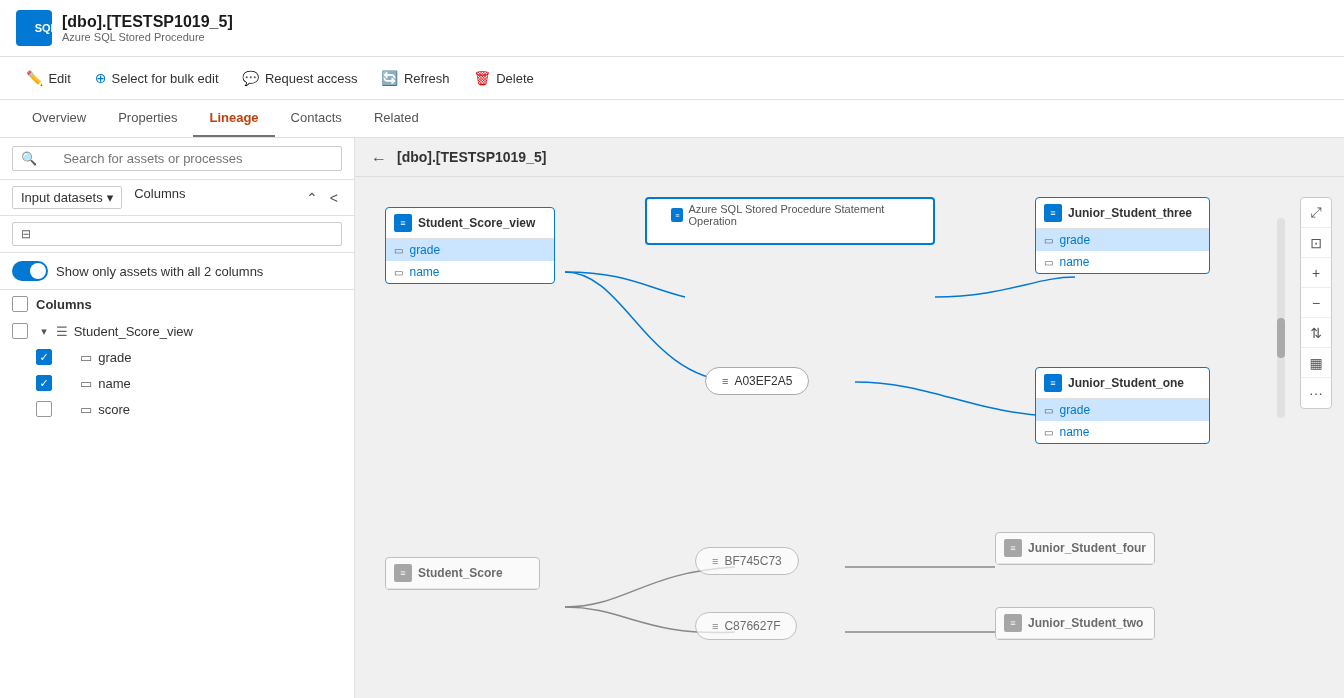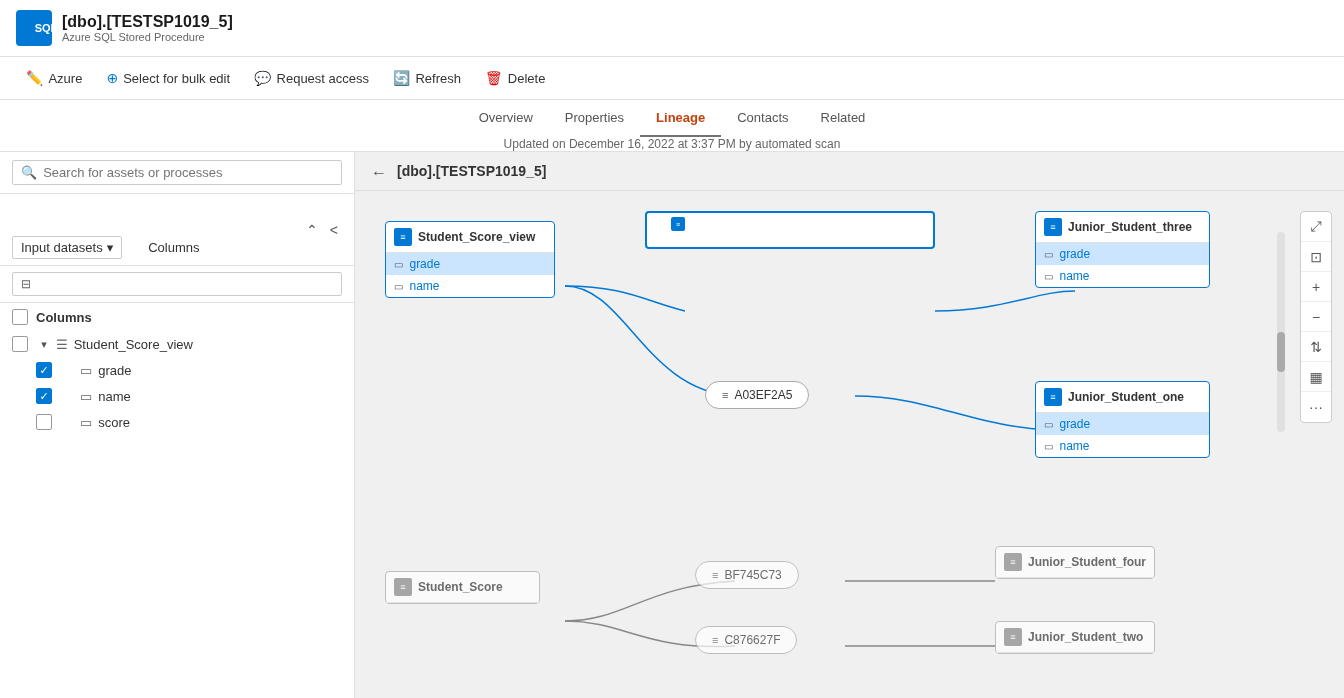--- a/index.html
+++ b/index.html
@@ -12,38 +12,38 @@
     .header-title h1 { font-size: 16px; font-weight: 600; color: #1a1a1a; }
     .header-title p { font-size: 11px; color: #666; }
 
     
     .toolbar { display: flex; align-items: center; padding: 8px 16px; border-bottom: 1px solid #e0e0e0; gap: 4px; }
     .toolbar-btn { display: flex; align-items: center; gap: 5px; padding: 5px 10px; border: none; background: transparent; cursor: pointer; font-size: 13px; color: #333; border-radius: 2px; }
     .toolbar-btn .icon { font-size: 14px; color: #0078d4; }
     .toolbar-btn.delete .icon { color: #d00; }
 
     
-    .tabs { display: flex; align-items: center; padding: 0 16px; border-bottom: 1px solid #e0e0e0; justify-content: space-between; flex-direction: column; }
+    .tabs { display: flex; align-items: center; padding: 0 16px; border-bottom: 1px solid #e0e0e0; justify-content: space-between; }
     .tabs-left { display: flex; }
     .tab { padding: 10px 16px; font-size: 13px; cursor: pointer; border-bottom: 2px solid transparent; color: #555; }
     .tab.active { color: #c2410c; border-bottom: 2px solid #737373; font-weight: 600; }
     .tabs-right { font-size: 12px; color: #666; }
 
     
     .content { display: flex; height: calc(698px - 120px); }
 
     
     .sidebar { width: 355px; min-width: 355px; border-right: 1px solid #e0e0e0; display: flex; flex-direction: column; overflow-y: auto; }
     .search-box { padding: 8px 12px; border-bottom: 1px solid #e0e0e0; }
     .search-input { display: flex; align-items: center; border: 1px solid #ccc; border-radius: 2px; padding: 4px 8px; background: #fff; width: 100%; }
-    .search-input input { border: none; outline: none; font-size: 13px; width: 100%; color: #333; }
+    .search-input input { border: none; outline: none; font-size: 13px; width: 100%; color: #333; margin-left: 20px; }
     .search-input .search-icon { color: #666; margin-right: 6px; font-size: 13px; }
 
     .sidebar-toolbar { display: flex; align-items: center; padding: 6px 12px; border-bottom: 1px solid #e0e0e0; justify-content: space-between; }
-    .sidebar-toolbar-left { display: flex; align-items: center; gap: 18px; margin-top: 36px; }
+    .sidebar-toolbar-left { display: flex; align-items: flex-start; gap: 4px; }
     .dataset-select { display: flex; align-items: center; border: 1px solid #ccc; border-radius: 2px; padding: 3px 8px; font-size: 13px; cursor: pointer; background: #fff; gap: 4px; }
     .columns-label { font-size: 13px; color: #333; margin-left: 8px; }
     .sidebar-toolbar-right { display: flex; align-items: center; gap: 4px; }
     .icon-btn { background: none; border: none; cursor: pointer; font-size: 14px; color: #555; padding: 2px 4px; }
 
     .column-search { padding: 6px 12px; border-bottom: 1px solid #e0e0e0; }
     .column-search-inner { display: flex; align-items: center; border: 1px solid #ccc; border-radius: 2px; padding: 4px 8px; }
     .column-search-inner input { border: none; outline: none; font-size: 13px; width: 100%; }
     .filter-icon { color: #666; margin-right: 6px; font-size: 12px; }
 
@@ -112,21 +112,21 @@
   </div>
   <div class="header-title">
     <h1>[dbo].[TESTSP1019_5]</h1>
     <p>Azure SQL Stored Procedure</p>
   </div>
 </div>
 
 <div class="toolbar">
   <button class="toolbar-btn">
     <span class="icon">✏️</span>
-    <span>Azure</span>
+    <span>Edit</span>
   </button>
   <button class="toolbar-btn">
     <span class="icon">⊕</span>
     <span>Select for bulk edit</span>
   </button>
   <button class="toolbar-btn">
     <span class="icon">💬</span>
     <span>Request access</span>
   </button>
   <button class="toolbar-btn">
@@ -140,21 +140,20 @@
 </div>
 
 <div class="tabs">
   <div class="tabs-left">
     <div class="tab">Overview</div>
     <div class="tab">Properties</div>
     <div class="tab active">Lineage</div>
     <div class="tab">Contacts</div>
     <div class="tab">Related</div>
   </div>
-  <div class="tabs-right">Updated on December 16, 2022 at 3:37 PM by automated scan</div>
 </div>
 
 <div class="content">
 
   <div class="sidebar">
 
     <div class="search-box">
       <div class="search-input">
         <span class="search-icon">🔍</span>
         <input type="text" placeholder="Search for assets or processes" style="">
@@ -174,20 +173,27 @@
         <button class="icon-btn">&lt;</button>
       </div>
     </div>
 
     <div class="column-search">
       <div class="column-search-inner">
         <span class="filter-icon">⊟</span>
       </div>
     </div>
 
+    <div class="toggle-row">
+      <label class="toggle">
+        <input type="checkbox" checked="" style="">
+        <span class="toggle-slider"></span>
+      </label>
+      <span class="toggle-label">Show only assets with all 2 columns</span>
+    </div>
 
     <div class="columns-header">
       <div class="checkbox"></div>
       <span class="columns-header-label">Columns</span>
     </div>
 
     <div class="tree-item">
       <div class="checkbox"></div>
       <span class="tree-expand">▾</span>
       <span class="tree-item-icon">☰</span>
@@ -254,20 +260,21 @@
         </div>
         <div class="lineage-node-field">
           <span class="field-icon">▭</span>name
         </div>
       </div>
 
       <div class="process-node" style="left: 290px; top: 20px; width: 290px;">
         <div class="process-node-sub">
           <div class="process-node-sub">
             <span class="sub-icon">≡</span>
+            <span>Azure SQL Stored Procedure Statement Operation</span>
           </div>
         </div>
       </div>
 
       <div class="oval-node" style="left: 350px; top: 190px;">
         <span class="oval-icon">≡</span>
         <span>A03EF2A5</span>
       </div>
 
       <div class="lineage-node" style="left: 680px; top: 20px; width: 175px;">

